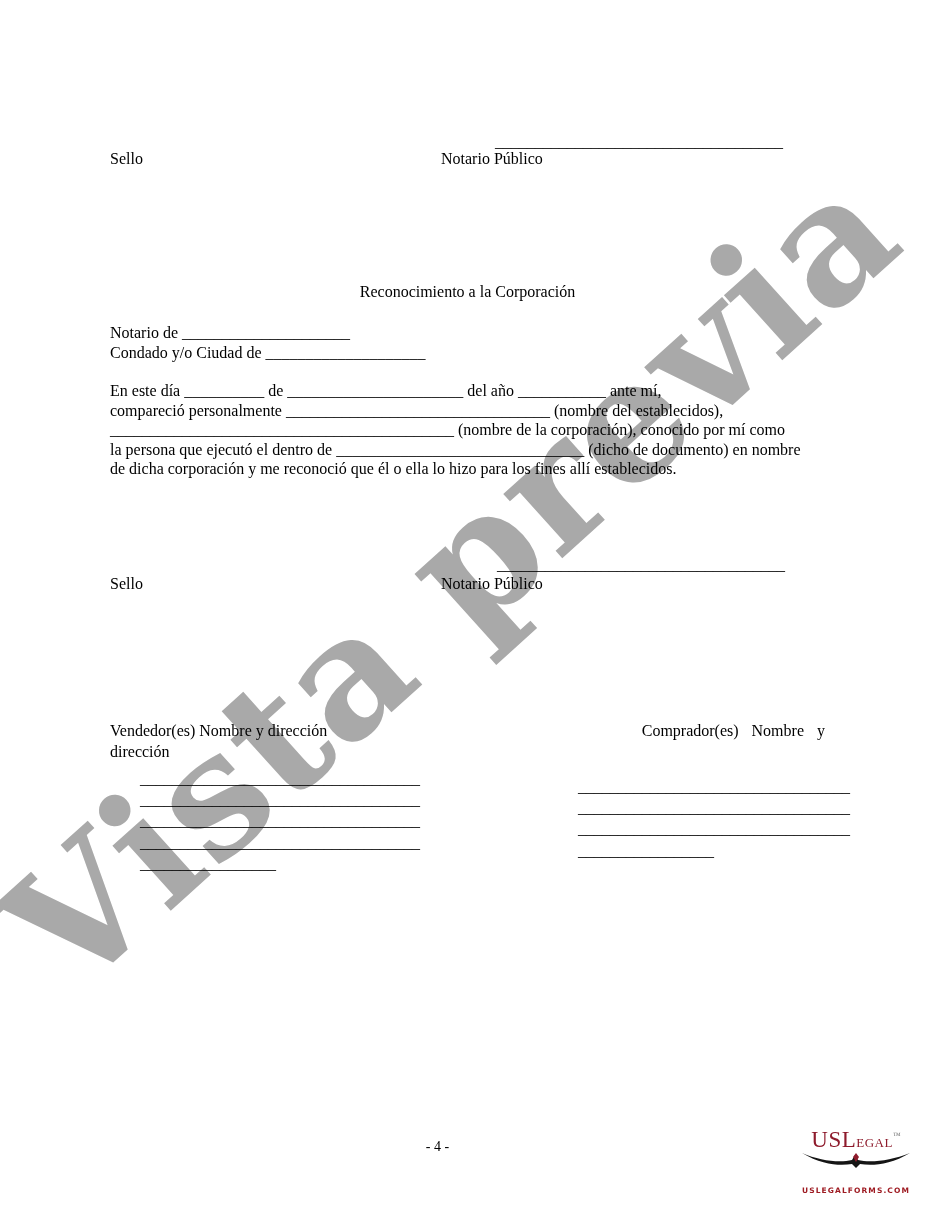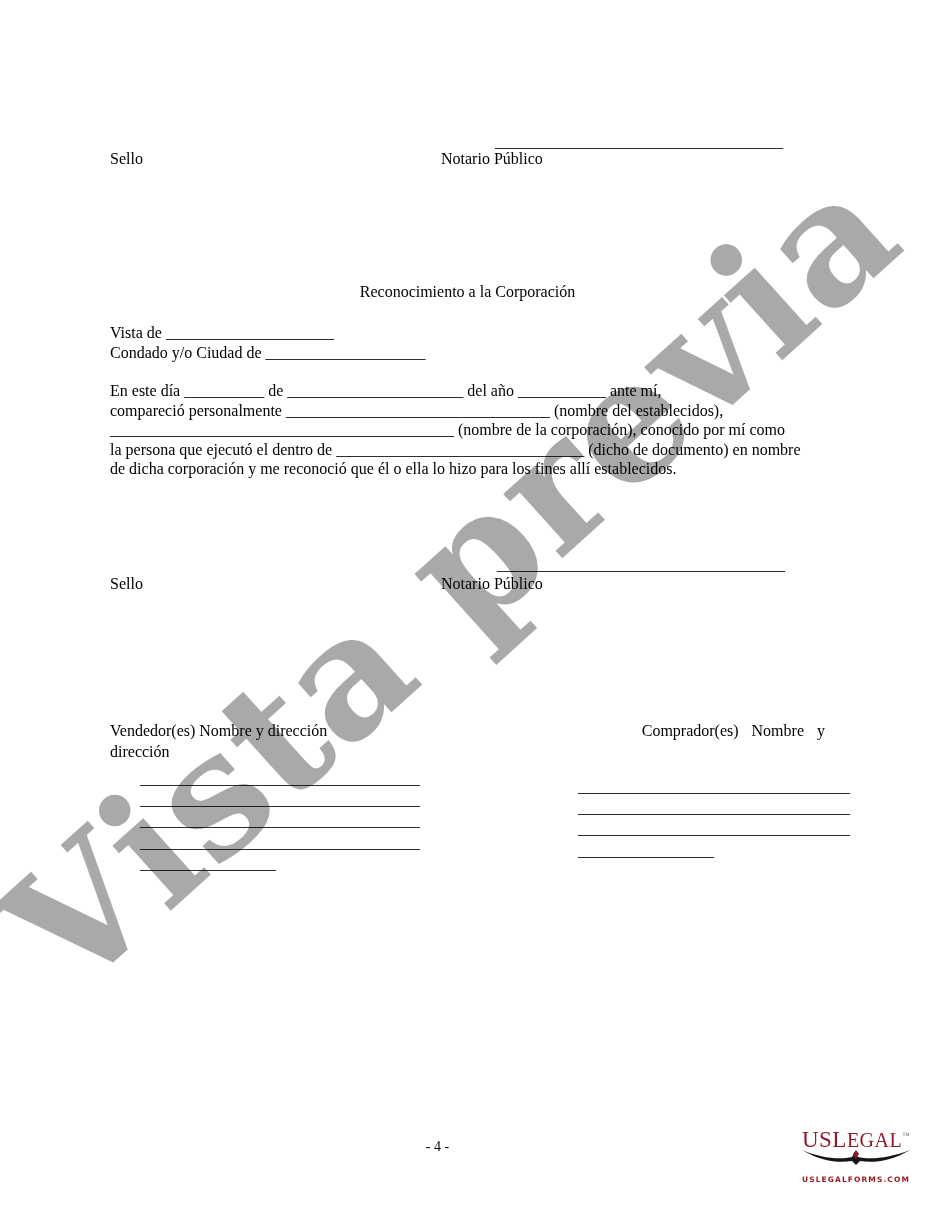--- a/index.html
+++ b/index.html
@@ -60,47 +60,47 @@
   
   .logo{left:795px;top:1125px;width:122px;text-align:center;}
   .logo-word{
     font-family:"Liberation Serif", serif;
     color:#8e1b2c;
     font-size:23px;
     letter-spacing:0.5px;
     line-height:22px;
     white-space:nowrap;
   }
-  .logo-word .small{font-size:20px;}
+  .logo-word .small{font-size:13px;}
   .logo-tm{font-size:8px;color:#777;vertical-align:9px;letter-spacing:0;}
   .logo-eagle{display:block;margin:-2px auto 0 auto;}
   .logo-site{
     font-family:"DejaVu Sans", sans-serif;
     font-weight:bold;
     font-size:7.5px;
     letter-spacing:1.1px;
     color:#9e1b22;
-    margin-top:10px;
+    margin-top:18px;
     white-space:nowrap;
   }
 </style>
 </head>
 <body>
 
 <div class="page">
 
   <div class="watermark">Vista previa</div>
 
   <div class="abs sigline-top nowrap">____________________________________</div>
   <div class="abs sig-label-row-top-seal">Sello</div>
   <div class="abs sig-label-row-top-notary">Notario Público</div>
 
   <div class="abs doc-title">Reconocimiento a la Corporación</div>
 
-  <div class="abs state-line nowrap">Vista de _____________________</div>
+  <div class="abs state-line nowrap">Notario de _____________________</div>
   <div class="abs county-line nowrap">Condado y/o Ciudad de ____________________</div>
 
   <div class="abs body-para">
     <div>En este día __________ de ______________________ del año ___________ ante mí,</div>
     <div>compareció personalmente _________________________________ (nombre del establecidos),</div>
     <div>___________________________________________ (nombre de la corporación), conocido por mí como</div>
     <div>la persona que ejecutó el dentro de _______________________________ (dicho de documento) en nombre</div>
     <div>de dicha corporación y me reconoció que él o ella lo hizo para los fines allí establecidos.</div>
   </div>
 

